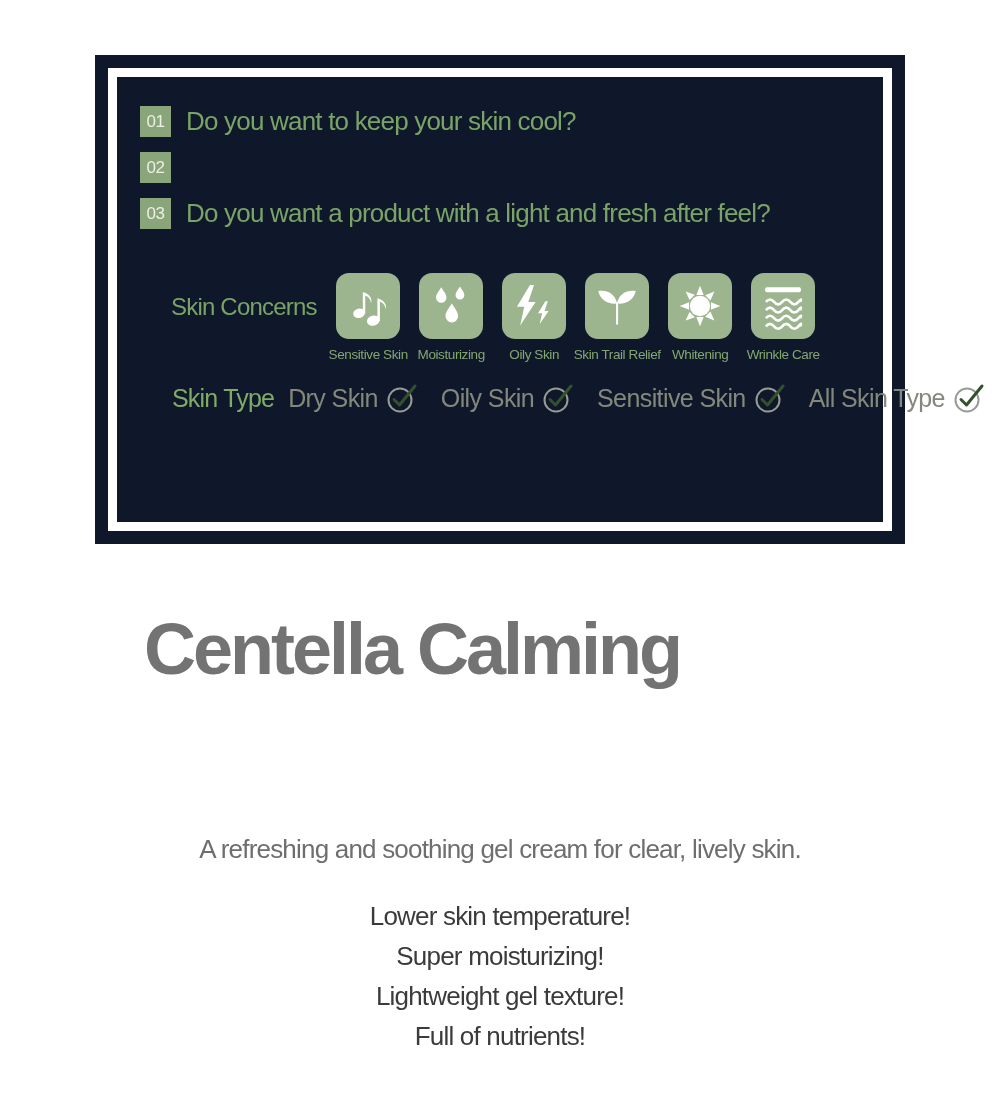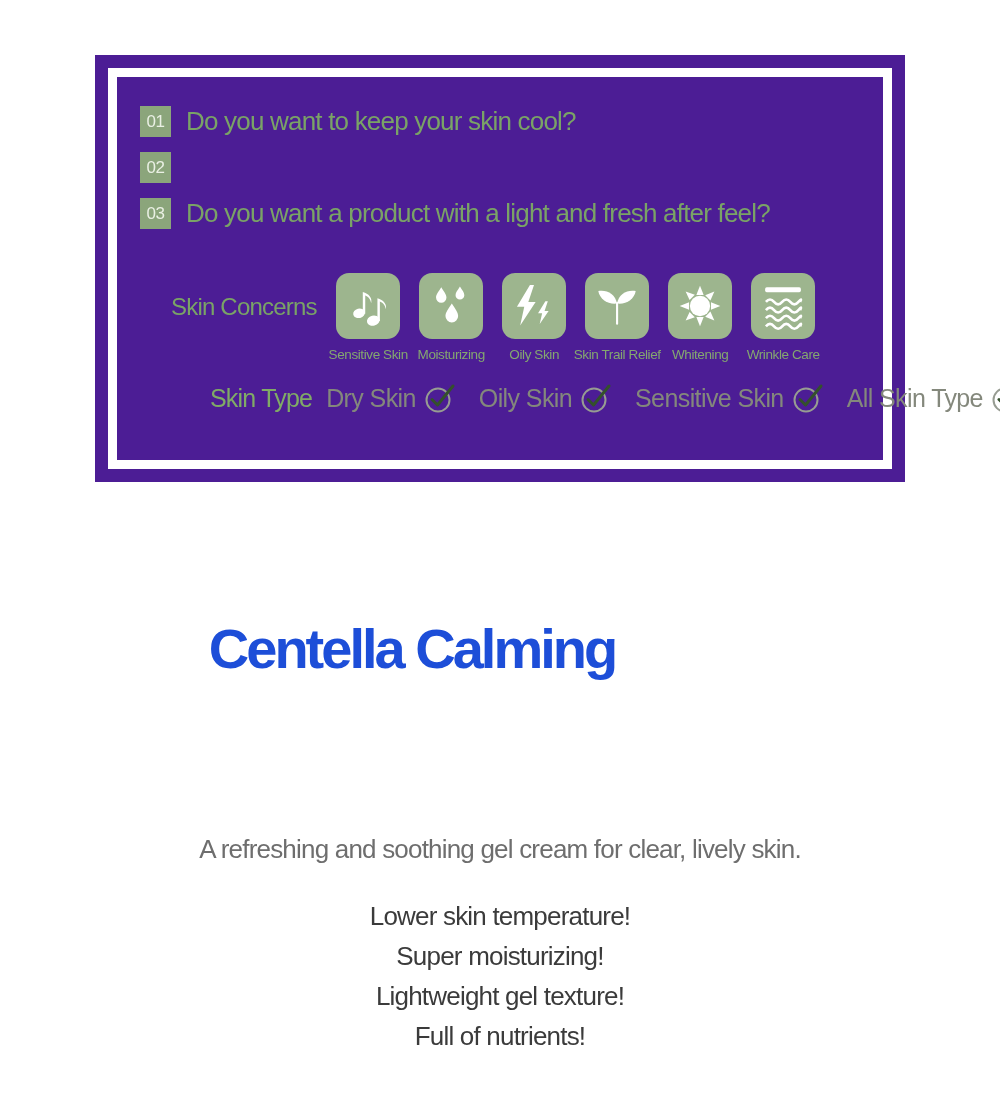--- a/index.html
+++ b/index.html
@@ -9,22 +9,22 @@
     height: 1098px;
     font-family: "Liberation Sans", sans-serif;
     position: relative;
     overflow: hidden;
   }
 
   
   .info-card {
     position: absolute;
     left: 95px; top: 55px;
-    width: 810px; height: 427px;
-    background: #4c1d95;
+    width: 810px; height: 489px;
+    background: #0f172a;
   }
   .card-frame {
     position: absolute;
     left: 13px; top: 13px; right: 13px; bottom: 13px;
     border: 9px solid #ffffff;
     pointer-events: none;
   }
 
   .questions {
     position: absolute;
@@ -92,21 +92,20 @@
     left: 77px; top: 328px;
     display: flex;
     align-items: center;
   }
   .skin-type-label {
     font-size: 25px;
     color: #80ab66;
     letter-spacing: -0.8px;
     margin-right: 14px;
     white-space: nowrap;
-    margin-left: 38px;
   }
   .skin-type-item {
     display: flex;
     align-items: center;
     margin-right: 20px;
   }
   .skin-type-item:last-child { margin-right: 0; }
   .skin-type-item .st-text {
     font-size: 25px;
     color: #84887c;
@@ -114,24 +113,24 @@
     white-space: nowrap;
   }
   .check-icon { margin-left: 8px; width: 35px; height: 31px; }
 
   
   .product-title {
     position: absolute;
     left: 0; top: 600px;
     width: 824px;
     text-align: center;
-    font-size: 56px;
+    font-size: 72px;
     line-height: 98px;
     font-weight: 600;
-    color: #1d4ed8;
+    color: #737373;
     letter-spacing: -3px;
   }
   .product-subtitle {
     position: absolute;
     left: 0; top: 834px;
     width: 1000px;
     text-align: center;
     font-size: 26px;
     color: #6e6e6e;
     letter-spacing: -0.8px;

